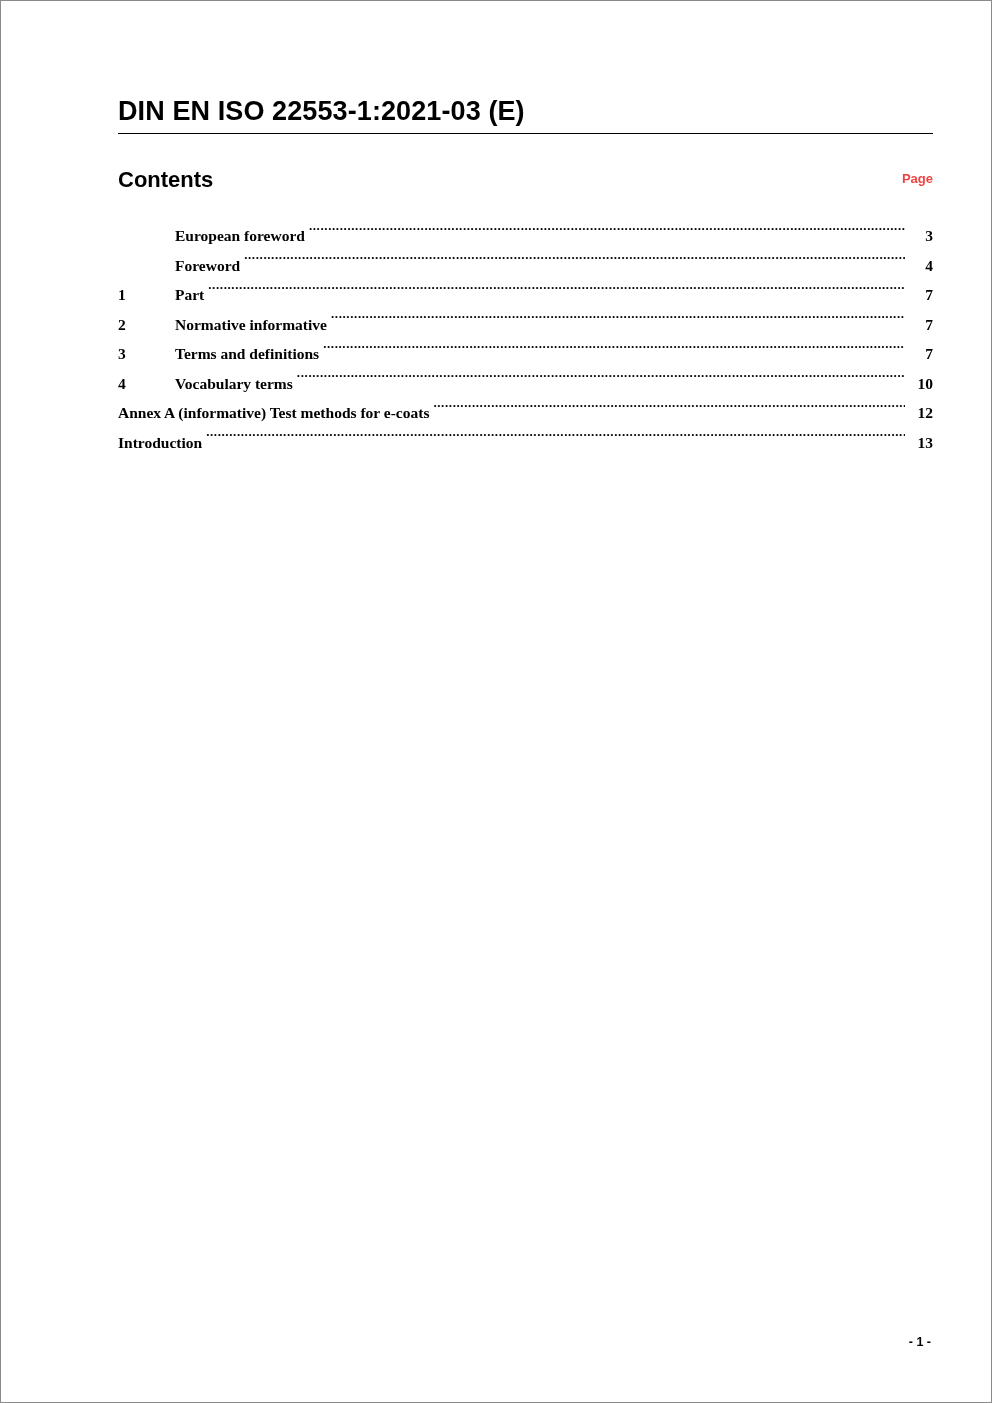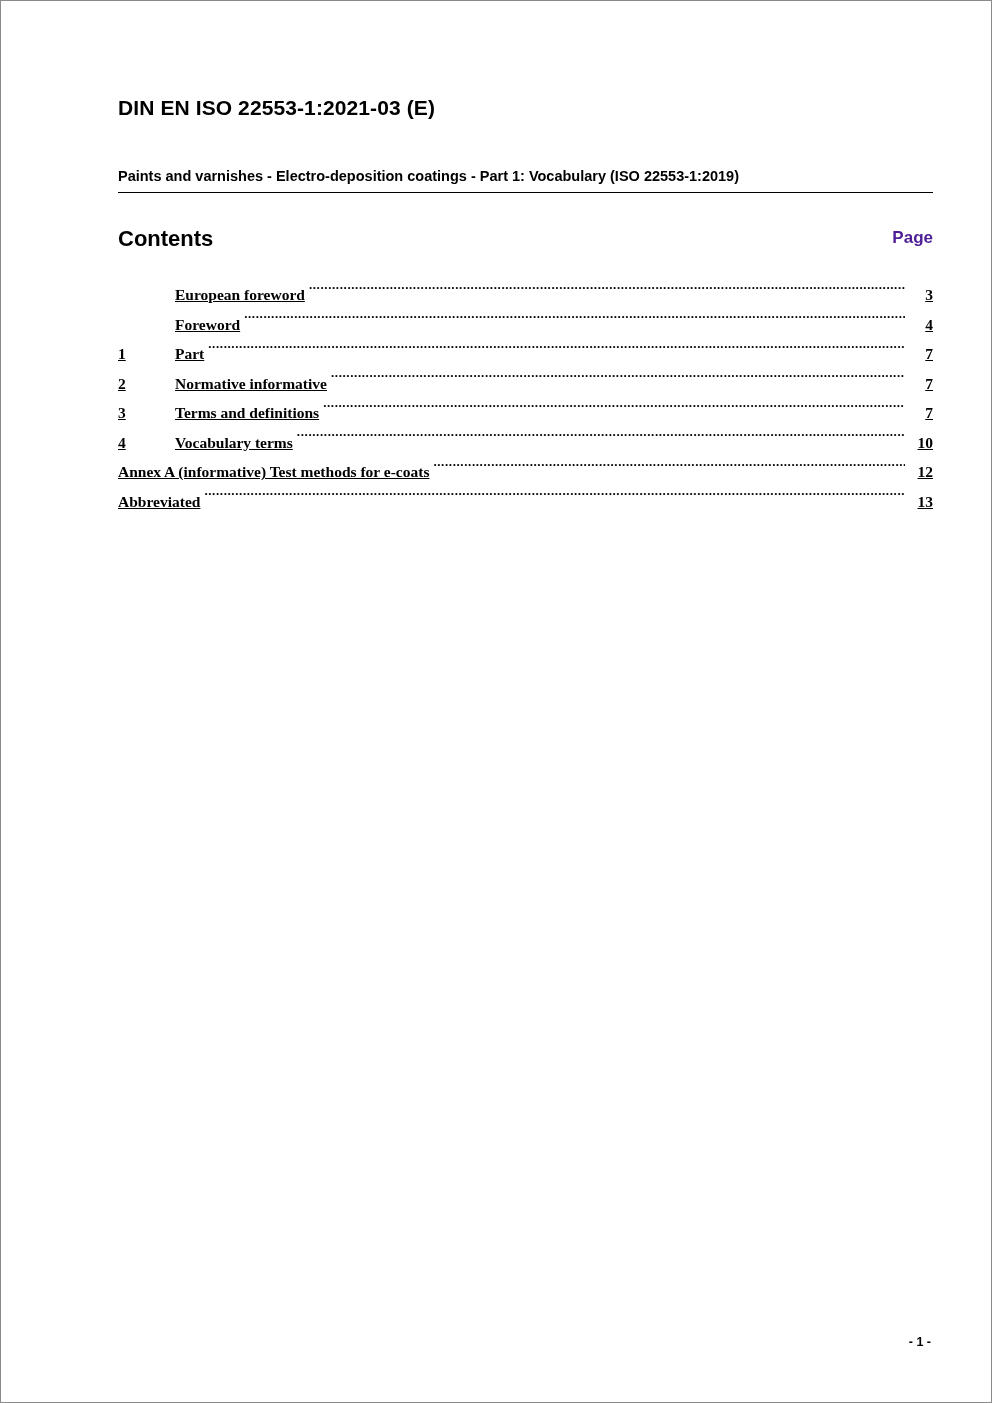--- a/index.html
+++ b/index.html
@@ -19,21 +19,21 @@
   }
   .content {
     position: absolute;
     left: 117px;
     top: 0;
     width: 815px;
   }
   .doc-id {
     font-family: "Liberation Sans", sans-serif;
     font-weight: bold;
-    font-size: 21px;
+    font-size: 27px;
     color: #000;
     margin-top: 95px;
     letter-spacing: 0.1px;
   }
   .doc-title {
     font-family: "Liberation Sans", sans-serif;
     font-weight: bold;
     font-size: 14.5px;
     line-height: 20px;
     color: #000;
@@ -54,38 +54,37 @@
   }
   .contents-heading {
     font-family: "Liberation Sans", sans-serif;
     font-weight: bold;
     font-size: 22px;
     color: #000;
   }
   .page-label {
     font-family: "Liberation Sans", sans-serif;
     font-weight: bold;
-    font-size: 17px;
-    color: #4c1d95;
+    font-size: 13px;
+    color: #ef4444;
     padding-bottom: 3px;
   }
   .toc {
     margin-top: 28px;
     width: 815px;
   }
   .toc-entry {
     display: flex;
     align-items: baseline;
     font-family: "Liberation Serif", serif;
     font-weight: bold;
     font-size: 15.5px;
     color: #000;
     line-height: 29.5px;
     white-space: nowrap;
-    text-decoration: underline;
   }
   .toc-num {
     display: inline-block;
     width: 57px;
     flex: 0 0 auto;
   }
   .toc-label {
     flex: 0 0 auto;
     padding-right: 2px;
   }
@@ -124,21 +123,20 @@
   }
 </style>
 </head>
 <body>
 
 <div class="page">
   <div class="content">
 
     <div class="doc-id">DIN EN ISO 22553-1:2021-03 (E)</div>
 
-    <div class="doc-title">Paints and varnishes - Electro-deposition coatings - Part 1: Vocabulary (ISO 22553-1:2019)</div>
 
     <hr class="rule">
 
     <div class="contents-row">
       <div class="contents-heading">Contents</div>
       <div class="page-label">Page</div>
     </div>
 
     <div class="toc">
 
@@ -185,21 +183,21 @@
         <span class="toc-page">10</span>
       </div>
 
       <div class="toc-entry">
         <span class="toc-label">Annex A (informative) Test methods for e-coats</span>
         <span class="toc-dots"></span>
         <span class="toc-page">12</span>
       </div>
 
       <div class="toc-entry">
-        <span class="toc-label">Abbreviated</span>
+        <span class="toc-label">Introduction</span>
         <span class="toc-dots"></span>
         <span class="toc-page">13</span>
       </div>
 
     </div>
   </div>
 
   <div class="footer">- 1 -</div>
 </div>
 

